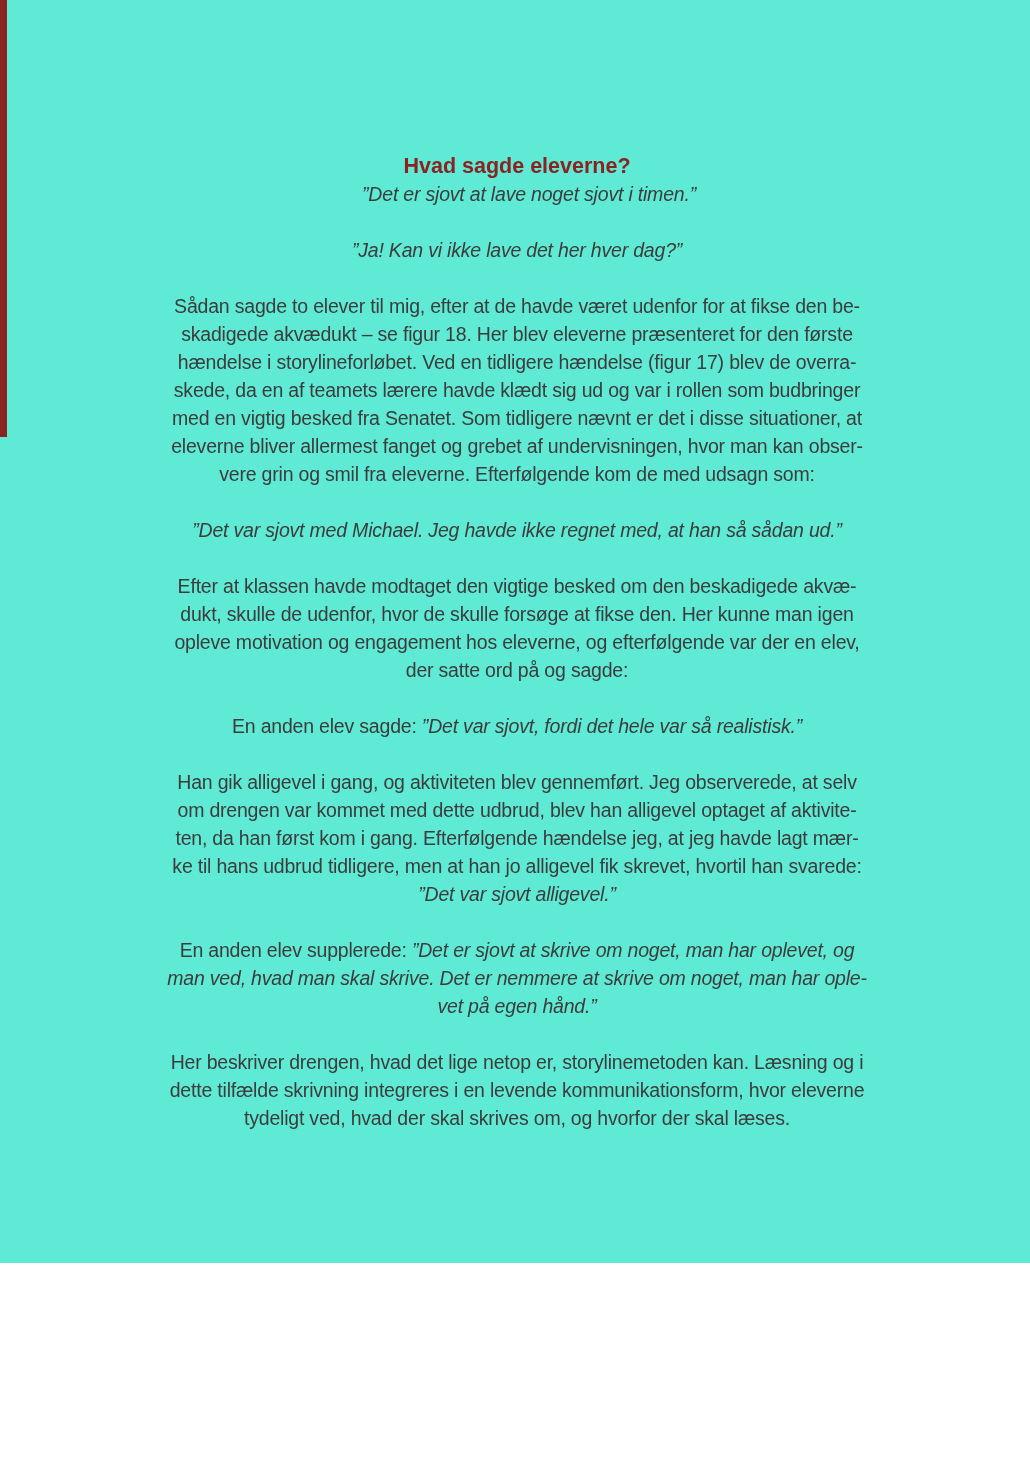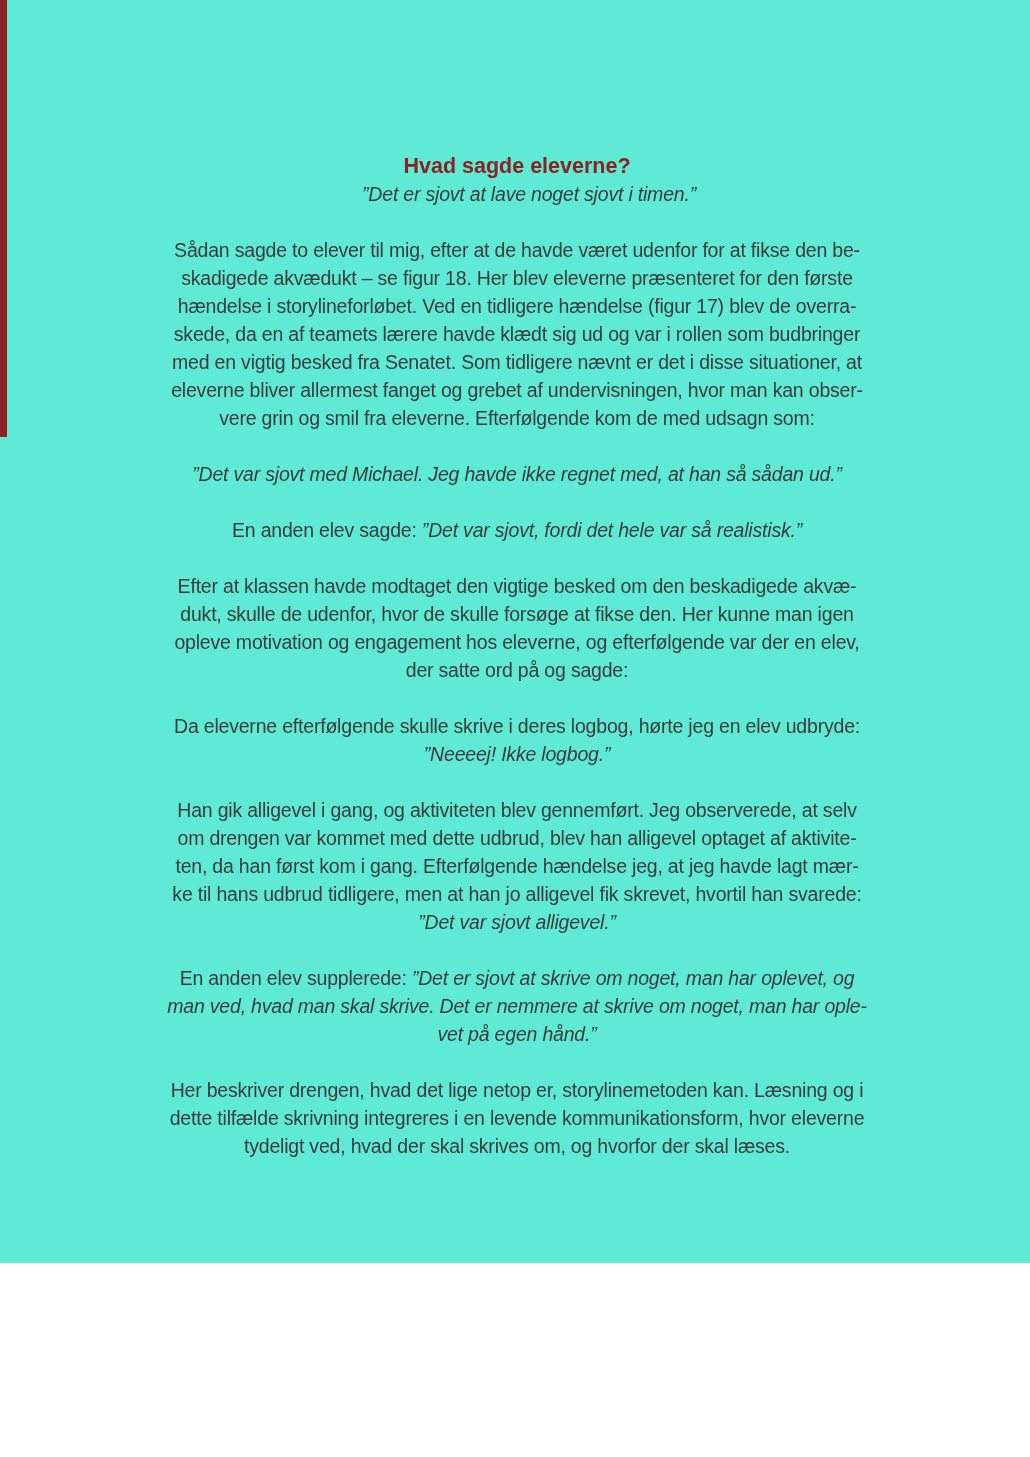--- a/index.html
+++ b/index.html
@@ -70,49 +70,46 @@
 <div class="page">
 
   <div class="accent-bar" style="background: rgb(138, 35, 34);"></div>
 
   <div class="content" style="color: rgb(60, 60, 60);">
 
     <div class="heading accent-text" style="color: rgb(138, 35, 34);">Hvad sagde eleverne?</div>
 
     <div class="block tight it line">”Det er sjovt at lave noget sjovt i timen.”</div>
 
+    <div class="block it line">”Ja! Kan vi ikke lave det her hver dag?”</div>
 
     <div class="block">
       <div class="line">Sådan sagde to elever til mig, efter at de havde været udenfor for at fikse den be-</div>
       <div class="line">skadigede akvædukt – se figur 18. Her blev eleverne præsenteret for den første</div>
       <div class="line">hændelse i storylineforløbet. Ved en tidligere hændelse (figur 17) blev de overra-</div>
       <div class="line">skede, da en af teamets lærere havde klædt sig ud og var i rollen som budbringer</div>
       <div class="line">med en vigtig besked fra Senatet. Som tidligere nævnt er det i disse situationer, at</div>
       <div class="line">eleverne bliver allermest fanget og grebet af undervisningen, hvor man kan obser-</div>
       <div class="line">vere grin og smil fra eleverne. Efterfølgende kom de med udsagn som:</div>
     </div>
 
     <div class="block it line">”Det var sjovt med Michael. Jeg havde ikke regnet med, at han så sådan ud.”</div>
 
-    <div class="block line">
-      <span>En anden elev sagde: </span><span class="it">”Det var sjovt, fordi det hele var så realistisk.”</span>
-    </div>
-
     <div class="block">
       <div class="line">Efter at klassen havde modtaget den vigtige besked om den beskadigede akvæ-</div>
       <div class="line">dukt, skulle de udenfor, hvor de skulle forsøge at fikse den. Her kunne man igen</div>
       <div class="line">opleve motivation og engagement hos eleverne, og efterfølgende var der en elev,</div>
       <div class="line">der satte ord på og sagde:</div>
     </div>
 
+    <div class="block line">
+      <span>En anden elev sagde: </span><span class="it">”Det var sjovt, fordi det hele var så realistisk.”</span>
+    </div>
 
-    <div class="block">
-      <div class="line">Da eleverne efterfølgende skulle skrive i deres logbog, hørte jeg en elev udbryde:</div>
-      <div class="line it">”Neeeej! Ikke logbog.”</div>
-    </div>
+
 
     <div class="block">
       <div class="line">Han gik alligevel i gang, og aktiviteten blev gennemført. Jeg observerede, at selv</div>
       <div class="line">om drengen var kommet med dette udbrud, blev han alligevel optaget af aktivite-</div>
       <div class="line">ten, da han først kom i gang. Efterfølgende hændelse jeg, at jeg havde lagt mær-</div>
       <div class="line">ke til hans udbrud tidligere, men at han jo alligevel fik skrevet, hvortil han svarede:</div>
       <div class="line it">”Det var sjovt alligevel.”</div>
     </div>
 
     <div class="block">

